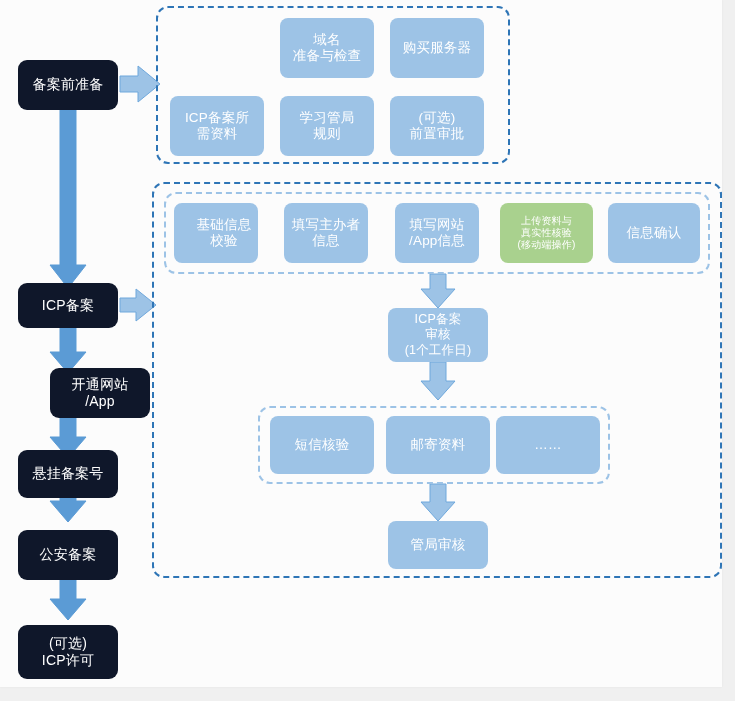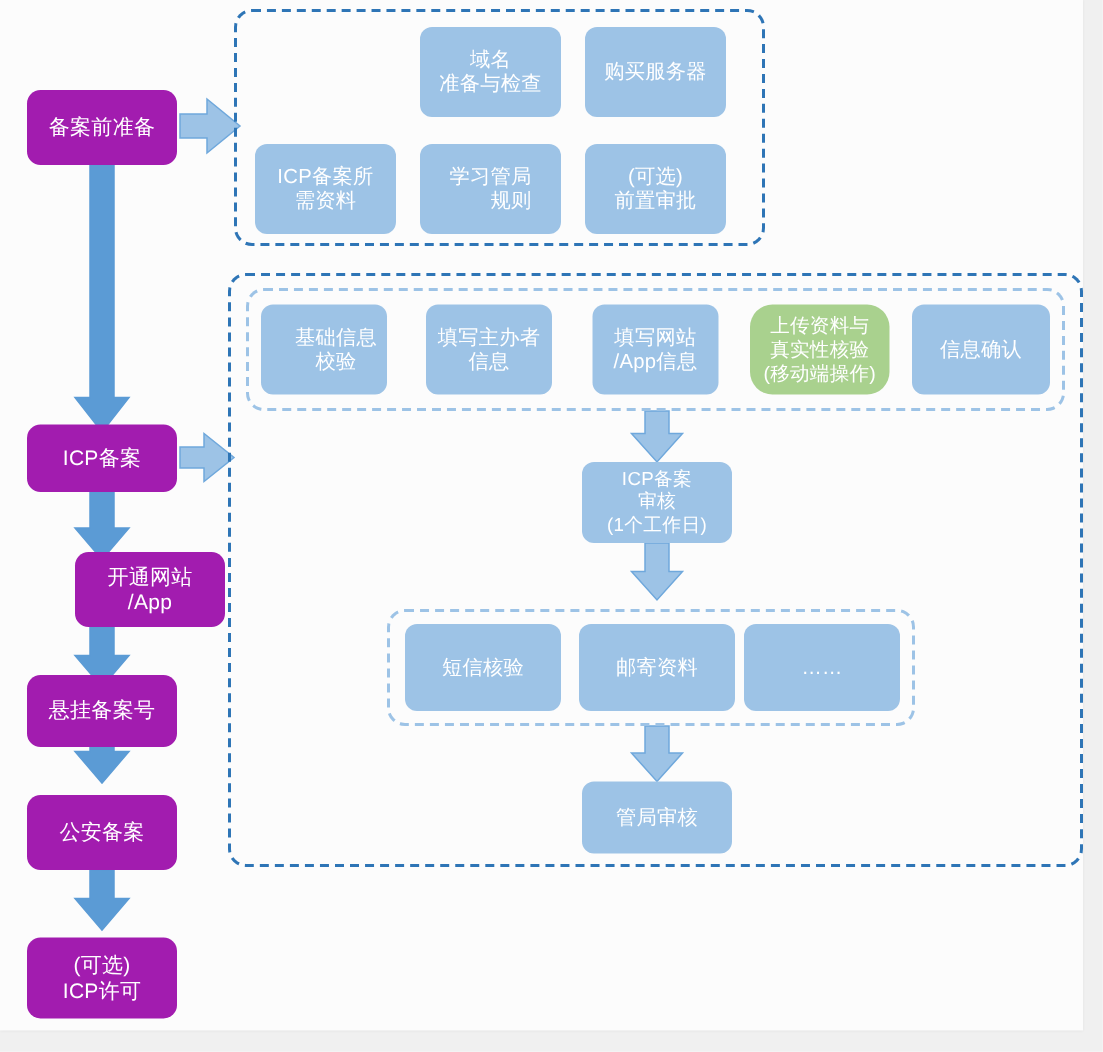--- a/index.html
+++ b/index.html
@@ -40,32 +40,31 @@
     align-items: center;
     justify-content: center;
     text-align: center;
     border-radius: 8px;
     color: #ffffff;
     line-height: 1.22;
     white-space: pre-line;
     letter-spacing: 0.2px;
   }
   .box-dark {
-    background: #a21caf;
+    background: #0f172a;
     font-size: 14px;
     border-radius: 9px;
   }
   .box-light {
     background: #9dc3e6;
     font-size: 13.5px;
   }
   .box-green {
     background: #a9d18e;
-    font-size: 13px;
-    border-radius: 15px;
+    font-size: 10px;
   }
   .box-small {
     font-size: 12.5px;
   }
 
   
   .dash {
     position: absolute;
     box-sizing: border-box;
     border-radius: 12px;
@@ -133,21 +132,21 @@
 ICP许可</div>
 
   <div class="dash dash-outer" style="left:156px; top:6px; width:354px; height:158px;"></div>
 
   <div class="box box-light" style="left:280px; top:18px; width:94px; height:60px;">域名
 准备与检查</div>
   <div class="box box-light" style="left:390px; top:18px; width:94px; height:60px;text-align:right;">购买服务器</div>
 
   <div class="box box-light" style="left:170px; top:96px; width:94px; height:60px;">ICP备案所
 需资料</div>
-  <div class="box box-light" style="left:280px; top:96px; width:94px; height:60px;text-align:right;">学习管局
+  <div class="box box-light" style="left:280px; top:96px; width:94px; height:60px;">学习管局
 规则</div>
   <div class="box box-light" style="left:390px; top:96px; width:94px; height:60px;">(可选)
 前置审批</div>
 
   <div class="dash dash-outer" style="left:152px; top:182px; width:570px; height:396px;"></div>
 
   <div class="dash dash-inner" style="left:164px; top:192px; width:546px; height:82px;"></div>
 
   <div class="box box-light" style="left:174px; top:203px; width:84px; height:60px;padding-left:16px;">基础信息
 校验</div>

